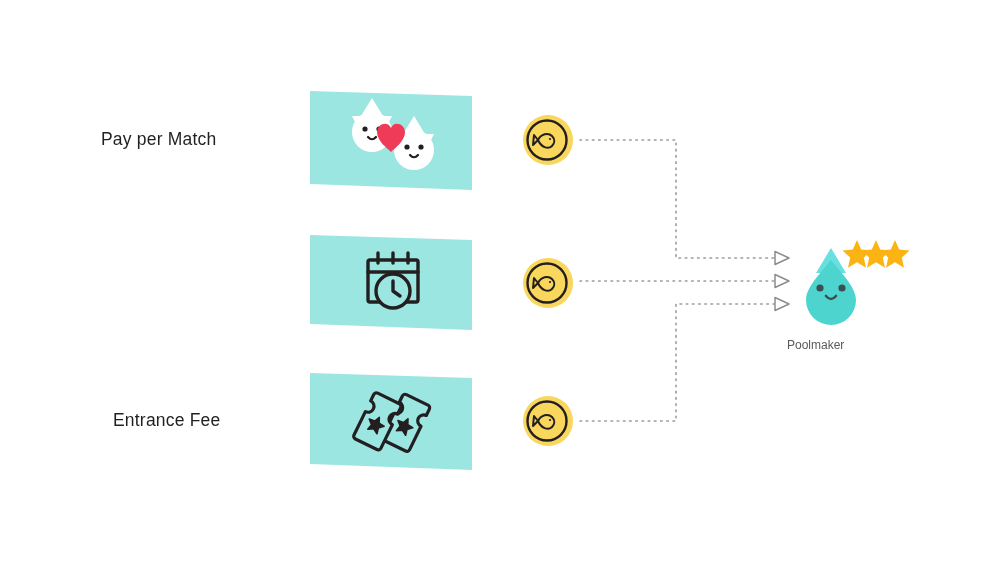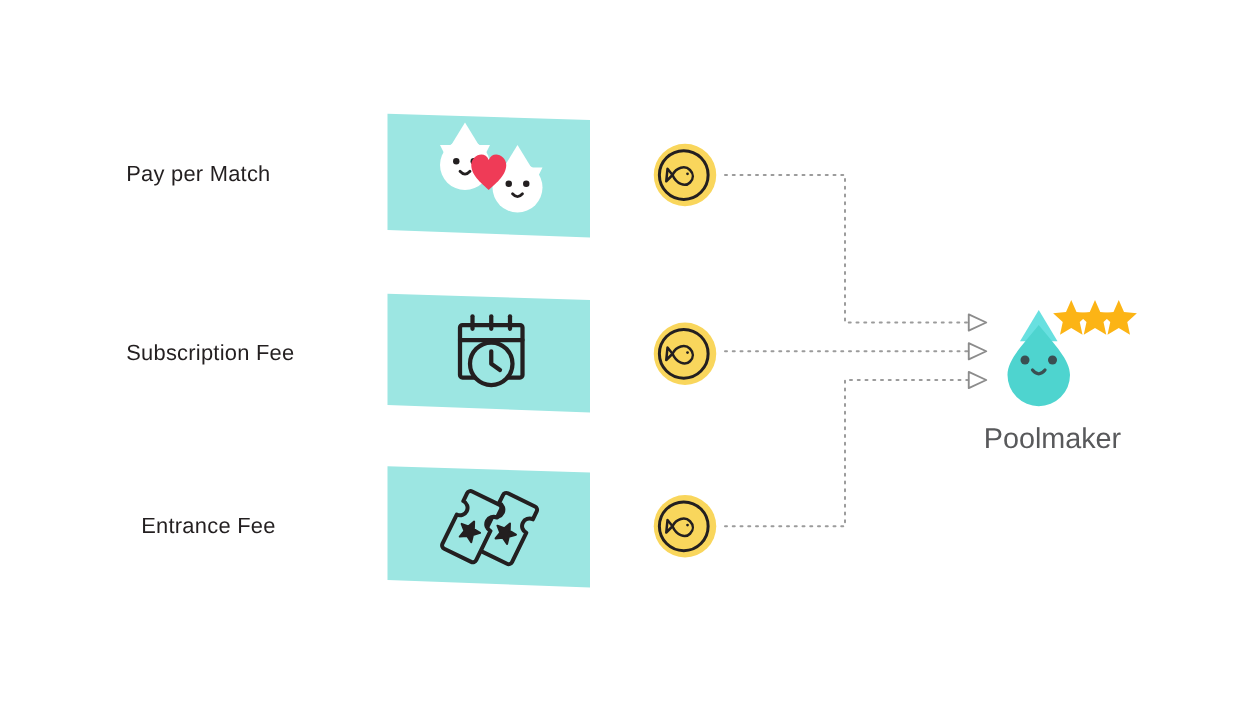--- a/index.html
+++ b/index.html
@@ -28,35 +28,34 @@
     letter-spacing: 0.2px;
     white-space: nowrap;
     line-height: 1;
   }
   #label-0 { left: 101px; top: 131px; }
   #label-1 { left: 101px; top: 274px; }
   #label-2 { left: 113px; top: 412px; }
   .node-label {
     position: absolute;
     font-family: "Liberation Sans", sans-serif;
-    font-size: 23px;
+    font-size: 12px;
     color: #58595b;
     white-space: nowrap;
     line-height: 1;
   }
   #poolmaker-label { left: 787px; top: 339px; }
   .svg-layer { position: absolute; left: 0; top: 0; }
 </style>
 </head>
 <body>
 
 <div id="canvas">
 
   <div class="row-label" id="label-0">Pay per Match</div>
-  <div class="row-label" id="label-1">Subscription Fee</div>
   <div class="row-label" id="label-2">Entrance Fee</div>
 
   <div class="node-label" id="poolmaker-label">Poolmaker</div>
 
   <svg class="svg-layer" width="1000" height="562" viewBox="0 0 1000 562">
 
     <g>
       <polygon points="310,91 472,96 472,190 310,184" fill="#9ce6e2"></polygon>
 
       <g>

